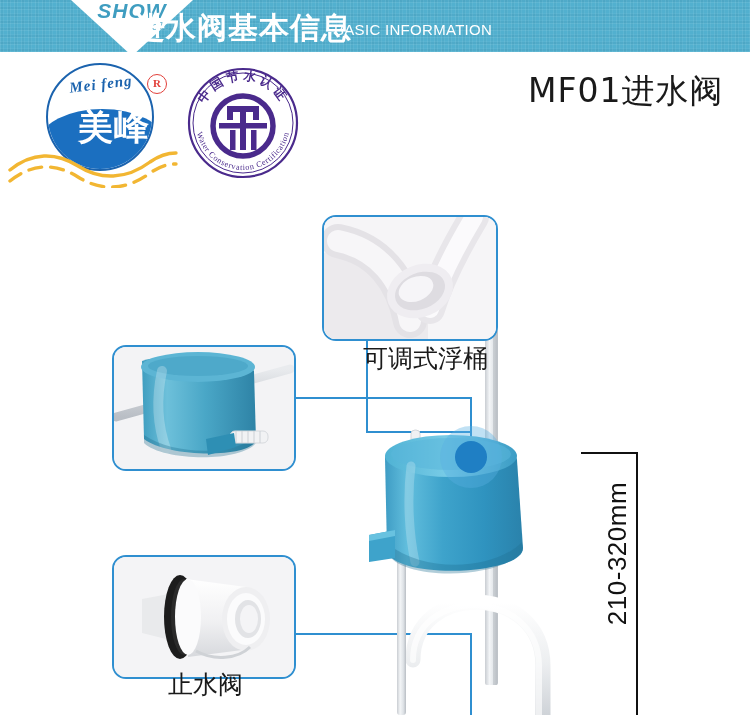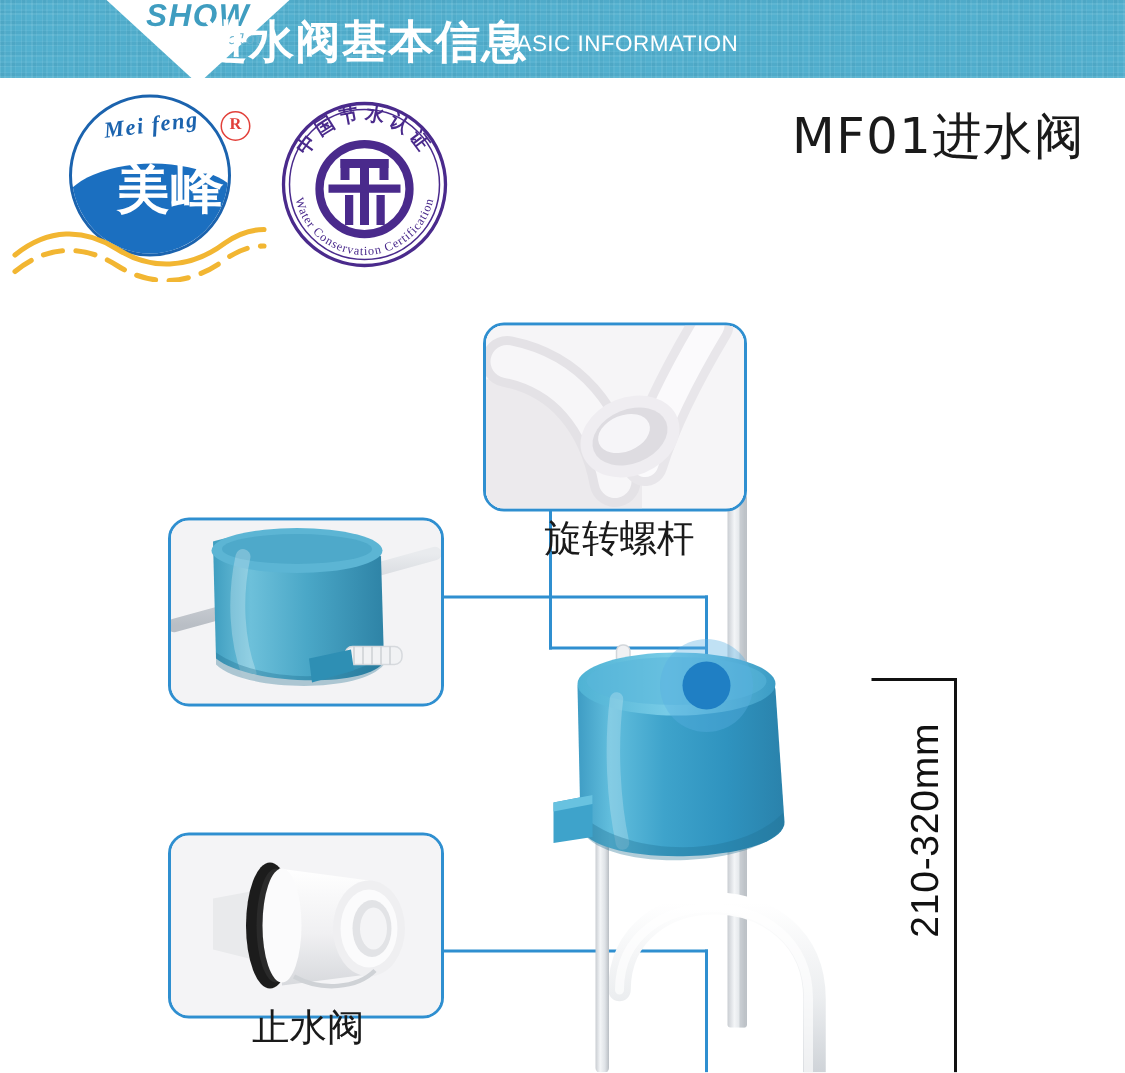--- a/index.html
+++ b/index.html
@@ -381,21 +381,21 @@
       <path d="M 0,36 C 40,24 86,44 104,96 L 104,122 L 0,122 Z" fill="#eceaed"></path>
       <path d="M 14,24 C 54,32 78,62 86,104" fill="none" stroke="#e4e2e6" stroke-width="34" stroke-linecap="round"></path>
       <path d="M 14,24 C 54,32 78,62 86,104" fill="none" stroke="#f7f6f8" stroke-width="22" stroke-linecap="round"></path>
       <path d="M 150,0 C 132,30 116,60 106,92" fill="none" stroke="#e8e6ea" stroke-width="30" stroke-linecap="round"></path>
       <path d="M 150,0 C 132,30 116,60 106,92" fill="none" stroke="#fbfafc" stroke-width="18" stroke-linecap="round"></path>
       <ellipse cx="96" cy="74" rx="34" ry="26" fill="#efedf1" transform="rotate(-22 96 74)"></ellipse>
       <ellipse cx="96" cy="74" rx="26" ry="18" fill="#dedce1" transform="rotate(-22 96 74)"></ellipse>
       <ellipse cx="92" cy="72" rx="18" ry="12" fill="#f6f5f8" transform="rotate(-22 92 72)"></ellipse>
     </svg>
   </div>
-  <div class="callout-label lbl-screw">旋转螺杆</div>
+  <div class="callout-label lbl-screw">可调式浮桶</div>
 
   <div class="callout-box box-float">
     <svg width="180" height="122" viewBox="0 0 180 122">
       <defs>
         <linearGradient id="fcap" x1="0" y1="0" x2="1" y2="0">
           <stop offset="0%" stop-color="#3f9ec0"></stop>
           <stop offset="22%" stop-color="#6dc0da"></stop>
           <stop offset="55%" stop-color="#4aa7c7"></stop>
           <stop offset="100%" stop-color="#2e83a6"></stop>
         </linearGradient>

